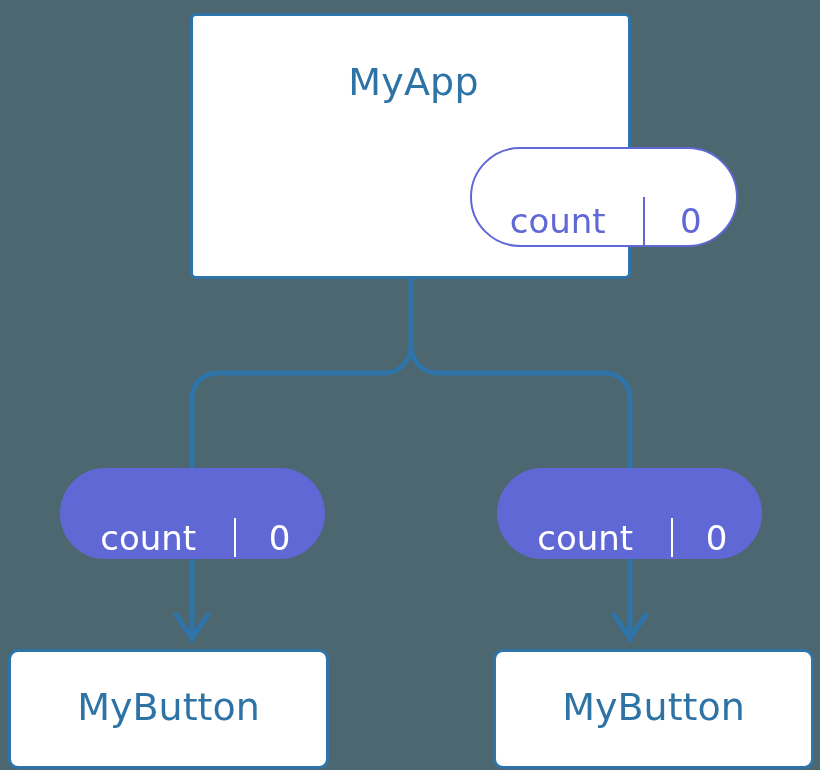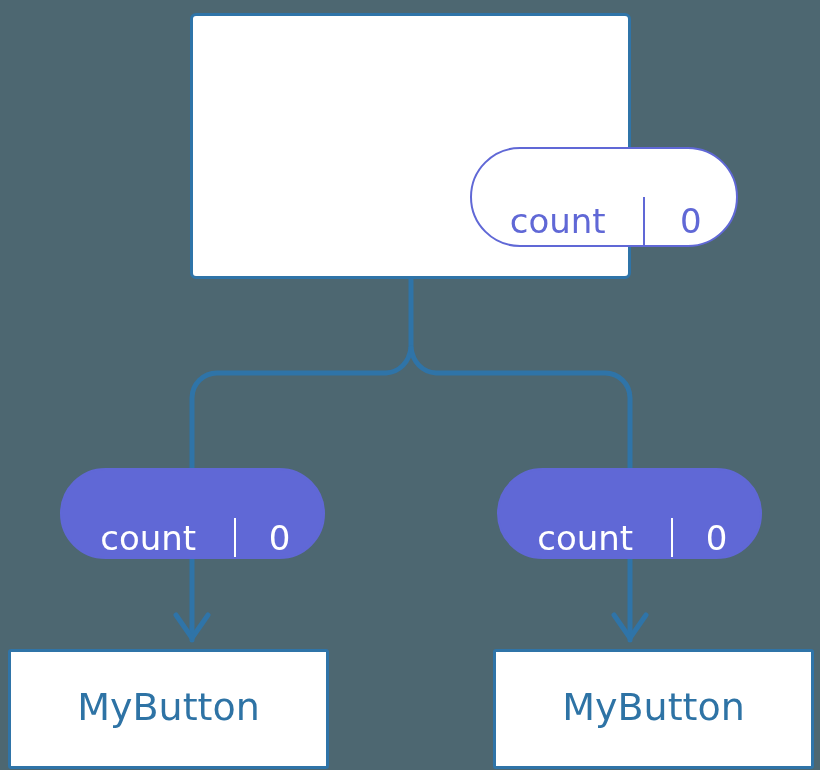--- a/index.html
+++ b/index.html
@@ -52,21 +52,21 @@
     color: #2e73a5;
     letter-spacing: 0.2px;
     line-height: 1;
   }
 
   
   .leaf-card {
     position: absolute;
     background: #ffffff;
     border: 3px solid #2f74a8;
-    border-radius: 3px;
+    border-radius: 10px;
     box-sizing: border-box;
     height: 120px;
   }
   #btn-card-left  { left: 8px;   top: 649px; width: 321px; }
   #btn-card-right { left: 493px; top: 649px; width: 321px; }
   .leaf-label {
     position: absolute;
     left: 0;
     top: 36px;
     width: 100%;
@@ -159,20 +159,21 @@
     <path d="M 411 348 C 413 362 422 372 436 373 L 605 373 A 25 25 0 0 1 630 398 L 630 468" fill="none" stroke="#2f74a8" stroke-width="5" stroke-linecap="round" stroke-linejoin="round"></path>
 
     <path d="M 192 559 L 192 640" fill="none" stroke="#2f74a8" stroke-width="5" stroke-linecap="round"></path>
     <path d="M 176 615 L 192 638 L 208 615" fill="none" stroke="#2f74a8" stroke-width="5" stroke-linecap="round" stroke-linejoin="round"></path>
 
     <path d="M 630 559 L 630 640" fill="none" stroke="#2f74a8" stroke-width="5" stroke-linecap="round"></path>
     <path d="M 614 615 L 630 638 L 646 615" fill="none" stroke="#2f74a8" stroke-width="5" stroke-linecap="round" stroke-linejoin="round"></path>
   </svg>
 
   <div class="card" id="app-card">
+    <div id="app-title">MyApp</div>
 
     <div class="pill outline" id="app-pill">
       <div class="pill-key">count</div>
       <div class="pill-val">0</div>
     </div>
   </div>
 
   <div class="pill filled" id="pill-left">
     <div class="pill-key">count</div>
     <div class="pill-val">0</div>

